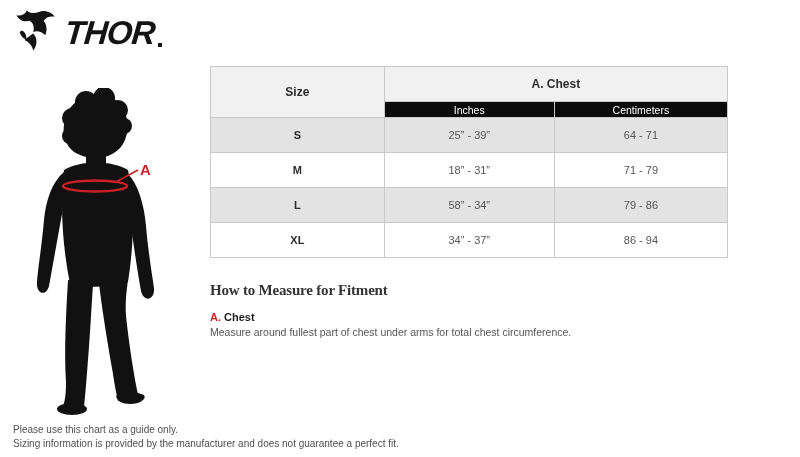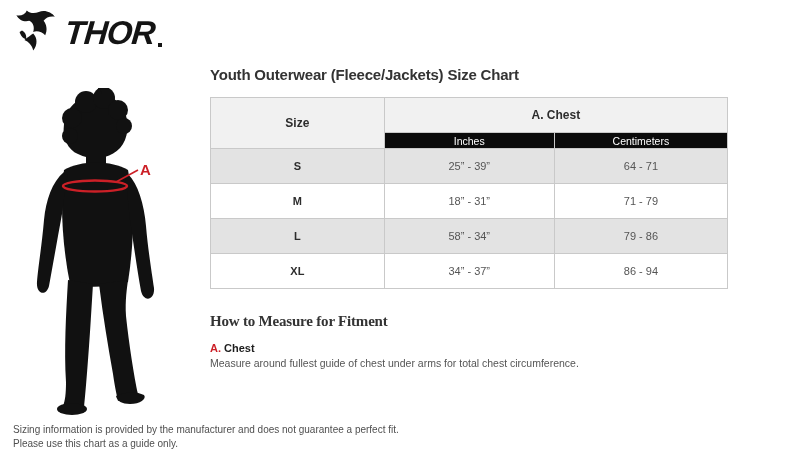--- a/index.html
+++ b/index.html
@@ -99,21 +99,20 @@
 
     <ellipse class="si" cx="64" cy="321" rx="15" ry="6"></ellipse>
     <path class="si" d="M108,308 C116,304 128,303 136,307 C139,311 132,316 122,316 C114,316 109,313 108,308 Z"></path>
 
     <ellipse class="red-stroke" cx="87" cy="98" rx="32" ry="5.5" stroke-width="2.5"></ellipse>
     <line class="red-stroke" x1="108" y1="94" x2="130" y2="82" stroke-width="1.6"></line>
     <text class="red-text" x="132" y="87">A</text>
   </svg>
 
   <main class="content">
-    <h1 class="page-title">Youth Outerwear (Fleece/Jackets) Size Chart</h1>
 
     <table class="size-chart">
       <colgroup>
           <col class="c1">
           <col class="c2">
           <col class="c3">
         </colgroup>
       <thead>
         <tr>
           <th rowspan="2" class="size-head">Size</th>
@@ -147,22 +146,22 @@
         </tr>
       </tbody>
     </table>
 
     <h2 class="measure-heading">How to Measure for Fitment</h2>
 
     <div class="measure-item">
       <div class="measure-name">
         <span class="measure-key">A.</span><span>Chest</span>
       </div>
-      <div class="measure-desc">Measure around fullest guide of chest under arms for total chest circumference.</div>
+      <div class="measure-desc">Measure around fullest part of chest under arms for total chest circumference.</div>
     </div>
   </main>
 
   <footer class="disclaimer">
+    <div>Please use this chart as a guide only.</div>
     <div>Sizing information is provided by the manufacturer and does not guarantee a perfect fit.</div>
-    <div>Please use this chart as a guide only.</div>
   </footer>
 
 </div>
 
 </body></html>

